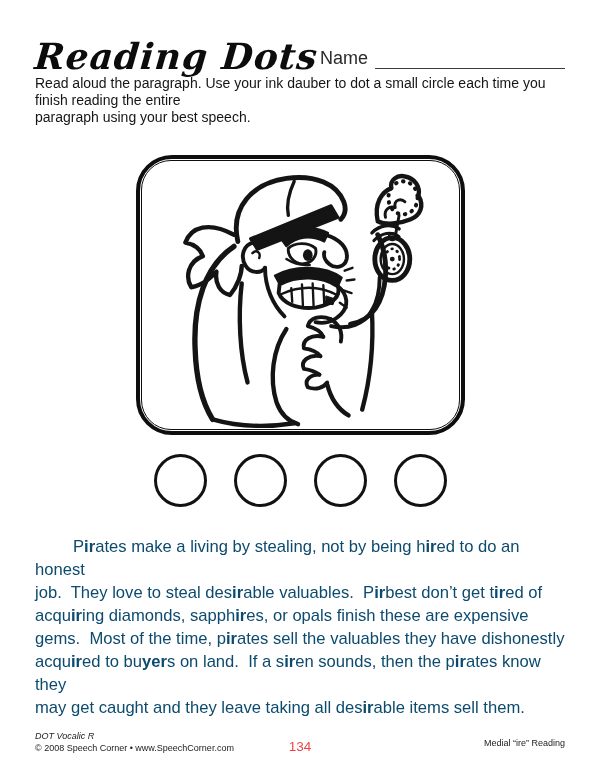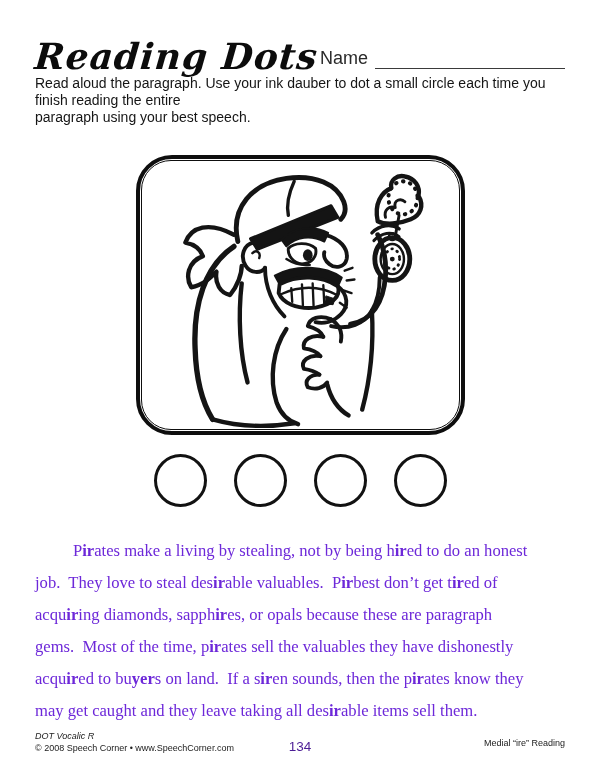--- a/index.html
+++ b/index.html
@@ -67,36 +67,35 @@
     box-sizing:border-box;
     width:53px;height:53px;
     border:3.6px solid #121212;
     border-radius:50%;
     background:#fff;
   }
   
   .paragraph{
     margin-top:28px;
     font-size:16.6px;
-    line-height:32px;
-    color:#6d28d9;
-    font-family:Liberation Serif, serif;
+    line-height:23px;
+    color:#0c4a6e;
   }
   .para-line{white-space:pre-wrap;}
   .para-line.first{text-indent:38px;}
   .paragraph .bold{font-weight:bold;}
   
   .footer{
     position:absolute;left:35px;right:35px;bottom:22px;
     display:flex;align-items:center;
     font-size:9px;color:#222;
   }
   .footer-left{width:40%;line-height:1.25;}
   .footer-series{font-style:italic;}
-  .footer-center{width:20%;text-align:center;font-size:13.5px;color:#4c1d95;margin-top:8px;}
+  .footer-center{width:20%;text-align:center;font-size:13.5px;color:#ef4444;margin-top:8px;}
   .footer-right{width:40%;text-align:right;}
 </style>
 </head>
 <body>
 
 <div class="sheet">
   <div class="content">
 
     <div class="header">
       <div class="title">Reading Dots</div>
@@ -205,21 +204,21 @@
     <div class="dots-row">
         <div class="dot-circle"></div>
         <div class="dot-circle"></div>
         <div class="dot-circle"></div>
         <div class="dot-circle"></div>
       </div>
 
     <div class="paragraph">
         <div class="para-line first"><span>P</span><span class="bold">ir</span><span>ates make a living by stealing, not by being h</span><span class="bold">ir</span><span>ed to do an honest</span></div>
         <div class="para-line"><span>job.  They love to steal des</span><span class="bold">ir</span><span>able valuables.  P</span><span class="bold">ir</span><span>best don’t get t</span><span class="bold">ir</span><span>ed of</span></div>
-        <div class="para-line"><span>acqu</span><span class="bold">ir</span><span>ing diamonds, sapph</span><span class="bold">ir</span><span>es, or opals because these are paragraph</span></div>
+        <div class="para-line"><span>acqu</span><span class="bold">ir</span><span>ing diamonds, sapph</span><span class="bold">ir</span><span>es, or opals finish these are expensive</span></div>
         <div class="para-line"><span>gems.  Most of the time, p</span><span class="bold">ir</span><span>ates sell the valuables they have dishonestly</span></div>
         <div class="para-line"><span>acqu</span><span class="bold">ir</span><span>ed to bu</span><span class="bold">yer</span><span>s on land.  If a s</span><span class="bold">ir</span><span>en sounds, then the p</span><span class="bold">ir</span><span>ates know they</span></div>
         <div class="para-line"><span>may get caught and they leave taking all des</span><span class="bold">ir</span><span>able items sell them.</span></div>
       </div>
   </div>
 
   <div class="footer">
     <div class="footer-left">
       <div class="footer-series">DOT Vocalic R</div>
       <div>© 2008 Speech Corner • www.SpeechCorner.com</div>

